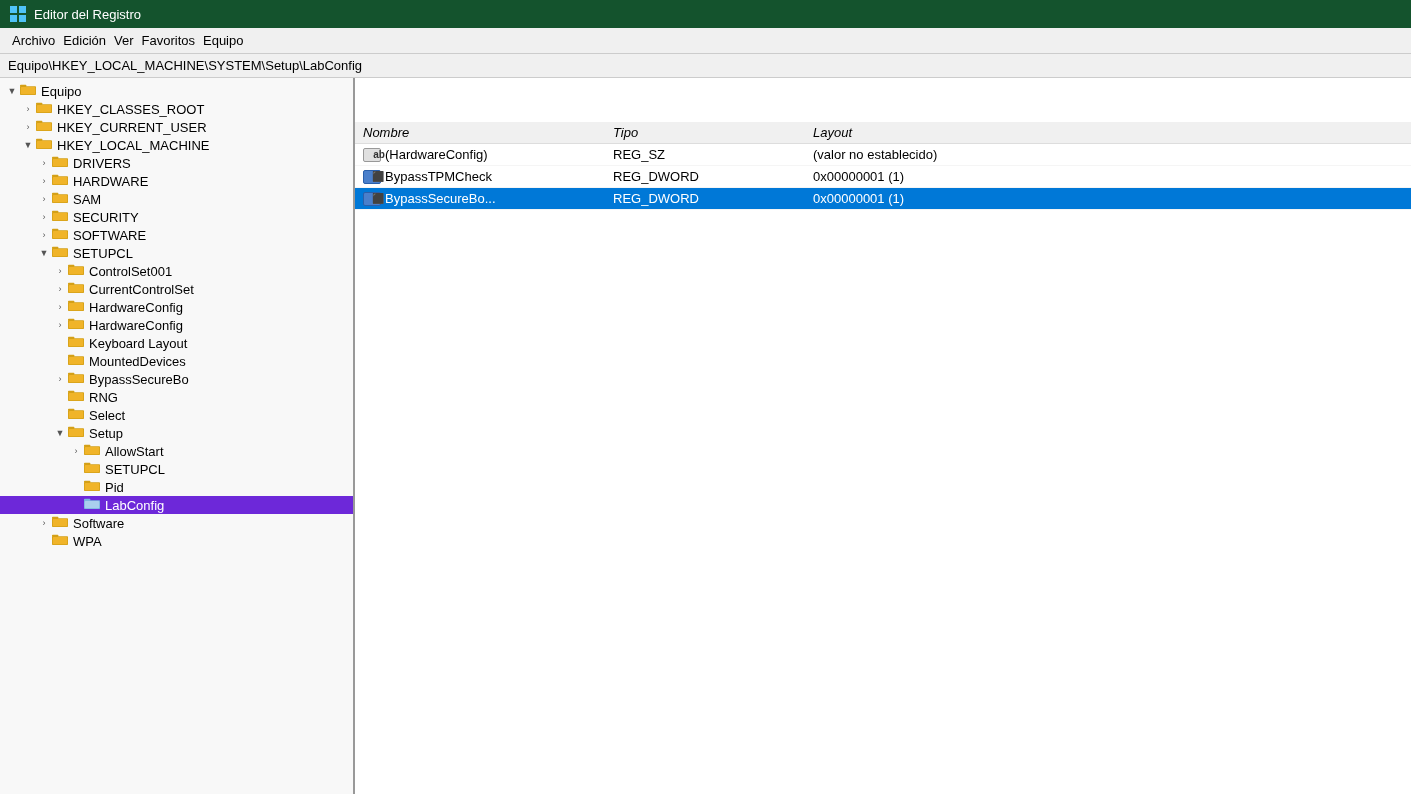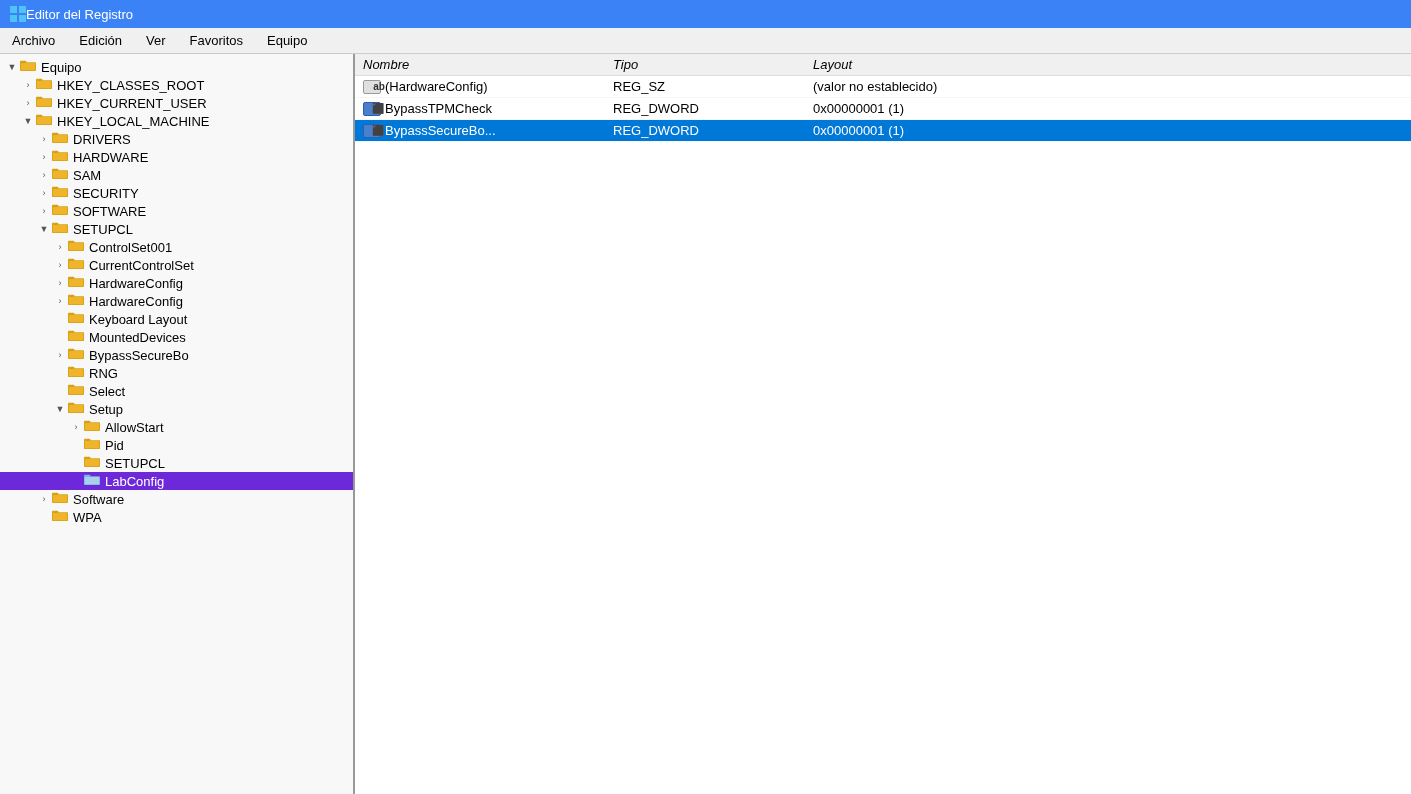--- a/index.html
+++ b/index.html
@@ -12,37 +12,37 @@
       overflow: hidden;
     }
     .window {
       width: 100%;
       height: 100%;
       background: #f0f0f0;
       display: flex;
       flex-direction: column;
     }
     .title-bar {
-      background: #3b82f6;
+      background: #14532d;
       color: white;
       padding: 6px 10px;
       display: flex;
       align-items: center;
+      gap: 8px;
       font-size: 13px;
     }
     .title-bar-icon {
       width: 16px;
       height: 16px;
     }
     .menu-bar {
       background: #f0f0f0;
       border-bottom: 1px solid #ccc;
       padding: 3px 8px;
       display: flex;
-      gap: 16px;
       font-size: 13px;
     }
     .menu-item {
       padding: 2px 4px;
       cursor: pointer;
       color: #000;
     }
     .address-bar {
       background: #f0f0f0;
       border-bottom: 1px solid #ccc;
@@ -109,20 +109,21 @@
     .indent-4 { padding-left: 68px; }
     
     .data-panel {
       flex: 1;
       background: #fff;
       overflow-y: auto;
     }
     .data-table {
       width: 100%;
       border-collapse: collapse;
+      margin-top: 44px;
     }
     .data-table th {
       text-align: left;
       padding: 3px 8px;
       border-bottom: 1px solid #ddd;
       background: #f0f0f0;
       font-weight: normal;
       font-style: italic;
       color: #000;
       font-size: 13px;
@@ -181,20 +182,23 @@
   </div>
 
   <div class="menu-bar">
     <span class="menu-item">Archivo</span>
     <span class="menu-item">Edición</span>
     <span class="menu-item">Ver</span>
     <span class="menu-item">Favoritos</span>
     <span class="menu-item">Equipo</span>
   </div>
 
+  <div class="address-bar">
+    <span>Equipo\HKEY_LOCAL_MACHINE\SYSTEM\Setup\LabConfig</span>
+  </div>
 
   <div class="main-content">
 
     <div class="tree-panel">
 
       <div class="tree-item indent-0">
         <span class="chevron">▼</span>
         <span class="folder-icon">
           <svg viewBox="0 0 20 14" fill="none">
               <rect x="0" y="3" width="20" height="11" rx="1" fill="#d4a017"></rect>
@@ -447,33 +451,33 @@
 
       <div class="tree-item indent-4">
         <span class="chevron" style="visibility:hidden">›</span>
         <span class="folder-icon">
           <svg viewBox="0 0 20 14" fill="none">
               <rect x="0" y="3" width="20" height="11" rx="1" fill="#d4a017"></rect>
               <rect x="0" y="1" width="8" height="3" rx="1" fill="#d4a017"></rect>
               <rect x="1" y="4" width="18" height="9" rx="1" fill="#f0b429"></rect>
             </svg>
         </span>
+        <span>SETUPCL</span>
+      </div>
+
+      <div class="tree-item indent-4">
+        <span class="chevron" style="visibility:hidden">›</span>
+        <span class="folder-icon">
+          <svg viewBox="0 0 20 14" fill="none">
+              <rect x="0" y="3" width="20" height="11" rx="1" fill="#d4a017"></rect>
+              <rect x="0" y="1" width="8" height="3" rx="1" fill="#d4a017"></rect>
+              <rect x="1" y="4" width="18" height="9" rx="1" fill="#f0b429"></rect>
+            </svg>
+        </span>
         <span>Pid</span>
-      </div>
-
-      <div class="tree-item indent-4">
-        <span class="chevron" style="visibility:hidden">›</span>
-        <span class="folder-icon">
-          <svg viewBox="0 0 20 14" fill="none">
-              <rect x="0" y="3" width="20" height="11" rx="1" fill="#d4a017"></rect>
-              <rect x="0" y="1" width="8" height="3" rx="1" fill="#d4a017"></rect>
-              <rect x="1" y="4" width="18" height="9" rx="1" fill="#f0b429"></rect>
-            </svg>
-        </span>
-        <span>SETUPCL</span>
       </div>
 
       <div class="tree-item indent-4 highlighted">
         <span class="chevron" style="visibility:hidden">›</span>
         <span class="folder-icon">
           <svg viewBox="0 0 20 14" fill="none">
               <rect x="0" y="3" width="20" height="11" rx="1" fill="#7ab5e0"></rect>
               <rect x="0" y="1" width="8" height="3" rx="1" fill="#7ab5e0"></rect>
               <rect x="1" y="4" width="18" height="9" rx="1" fill="#aacfee"></rect>
             </svg>

